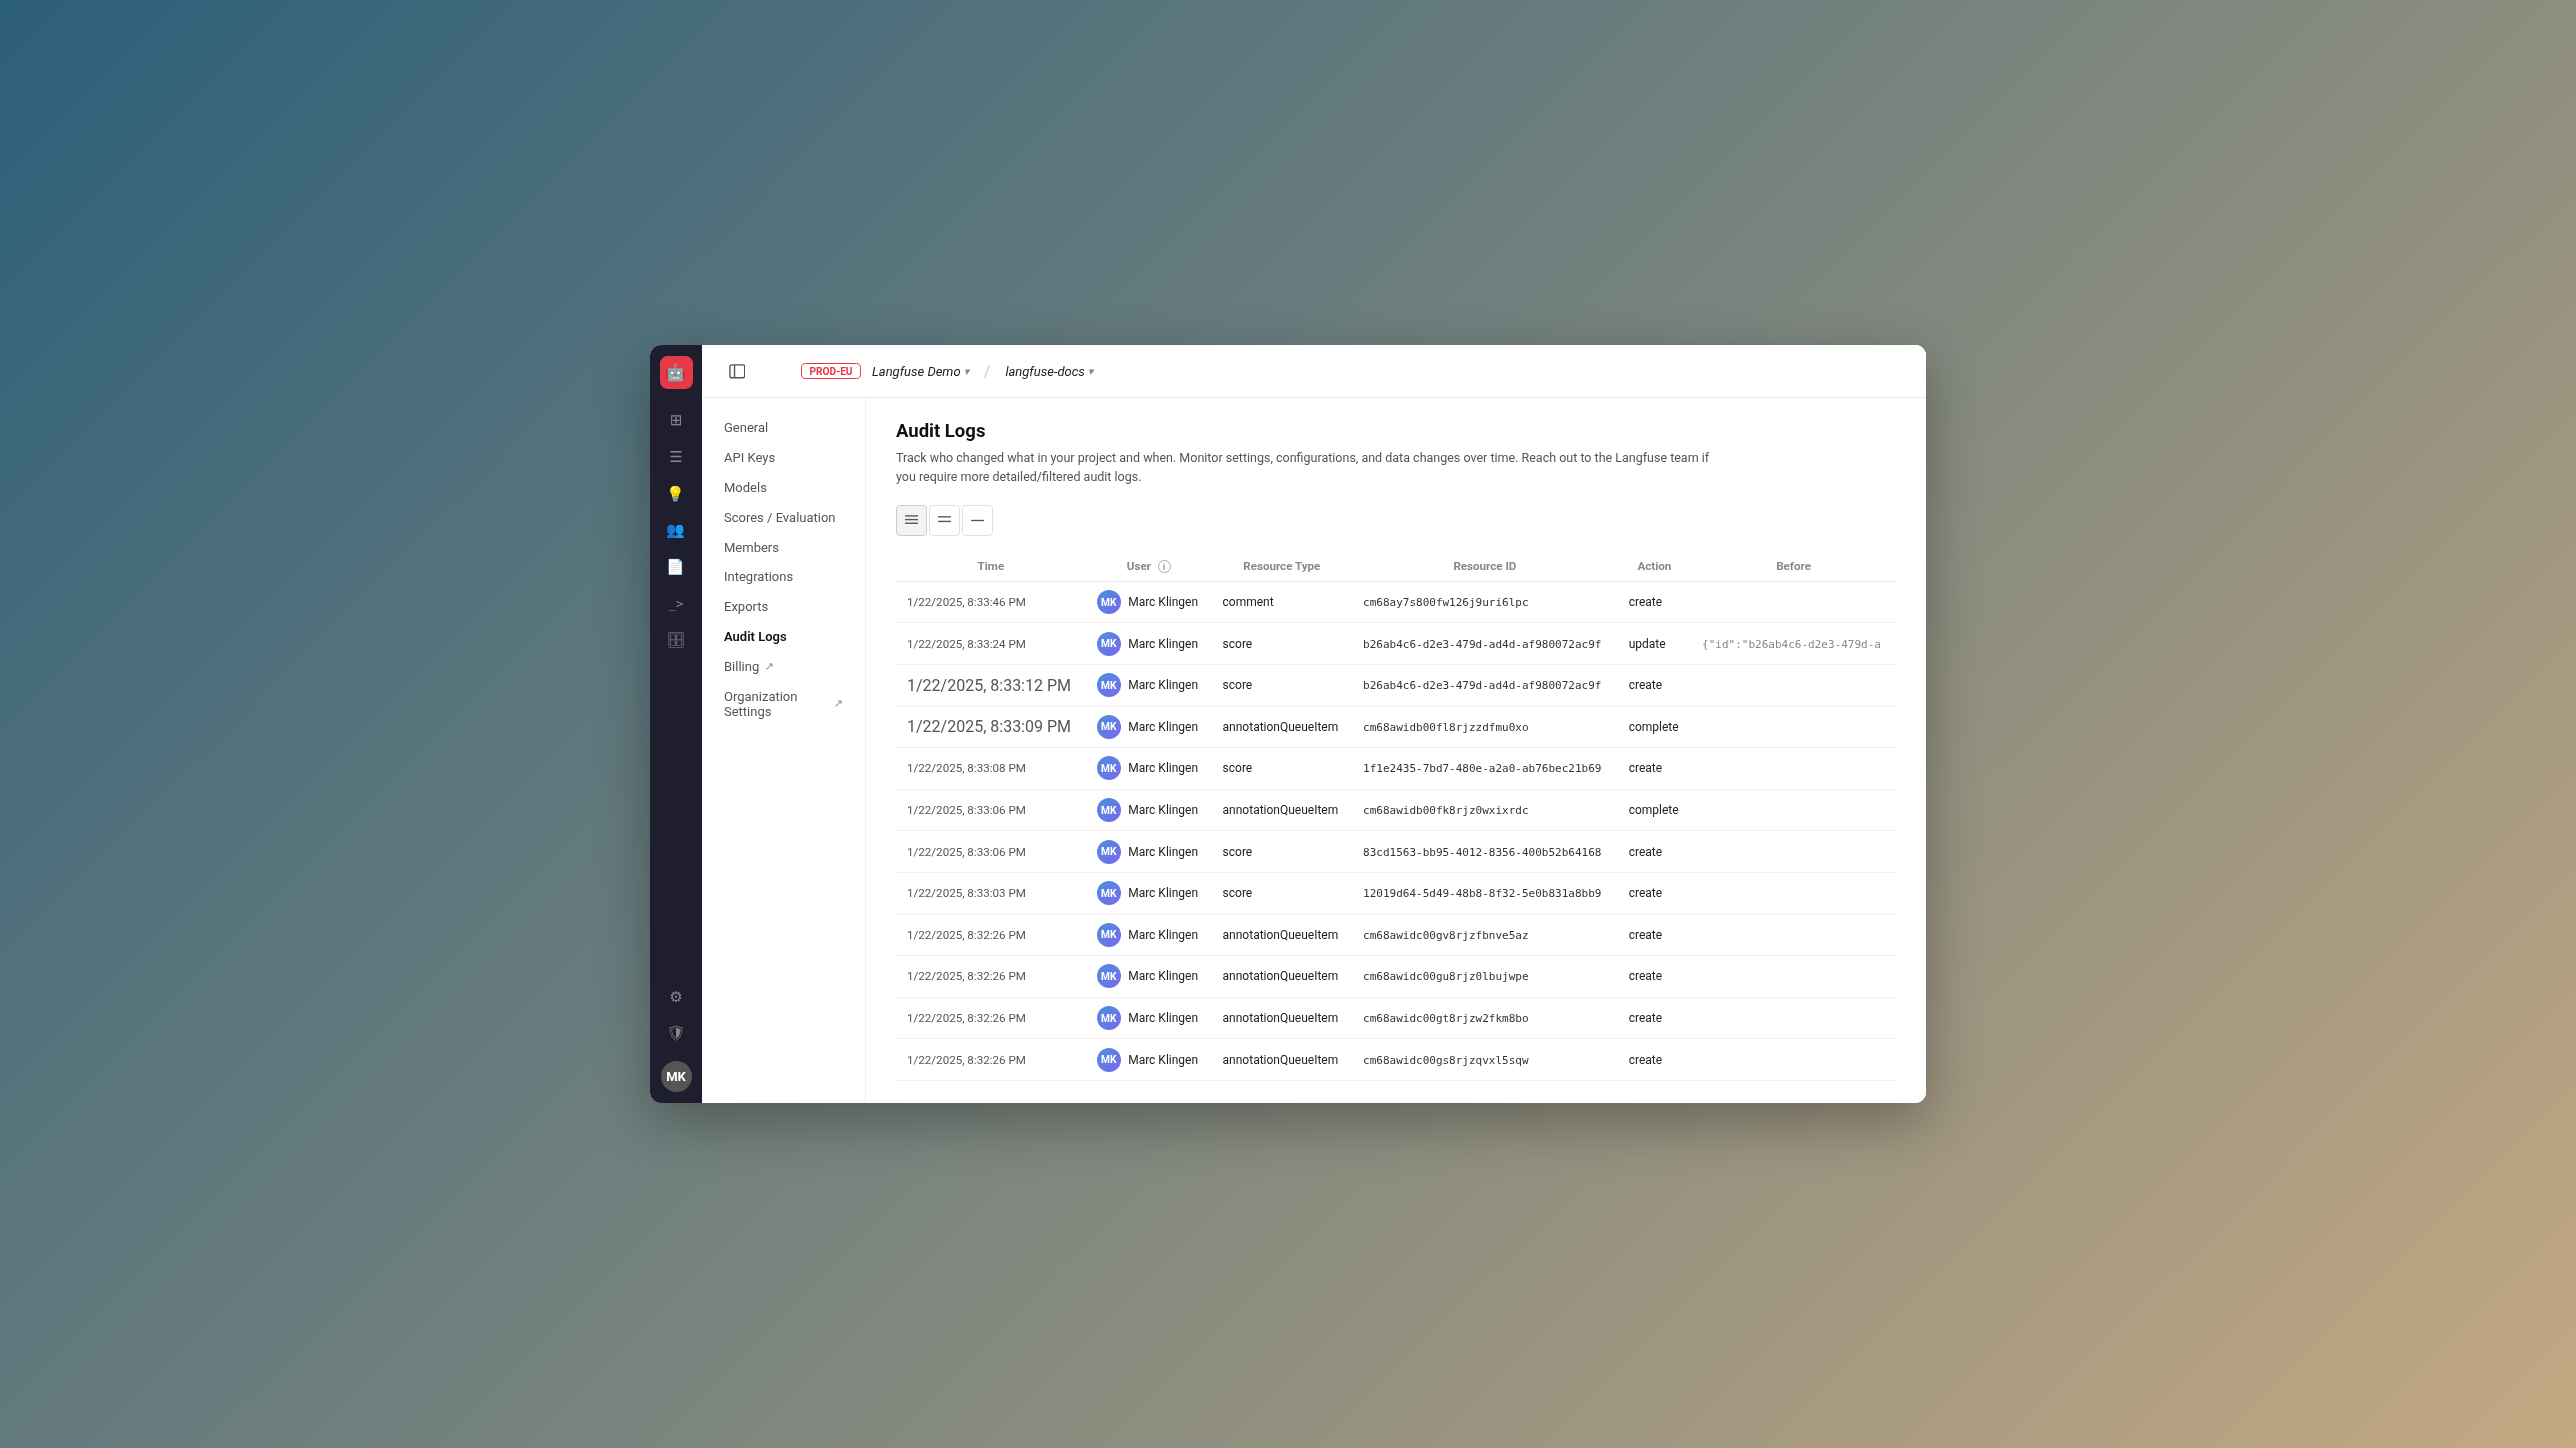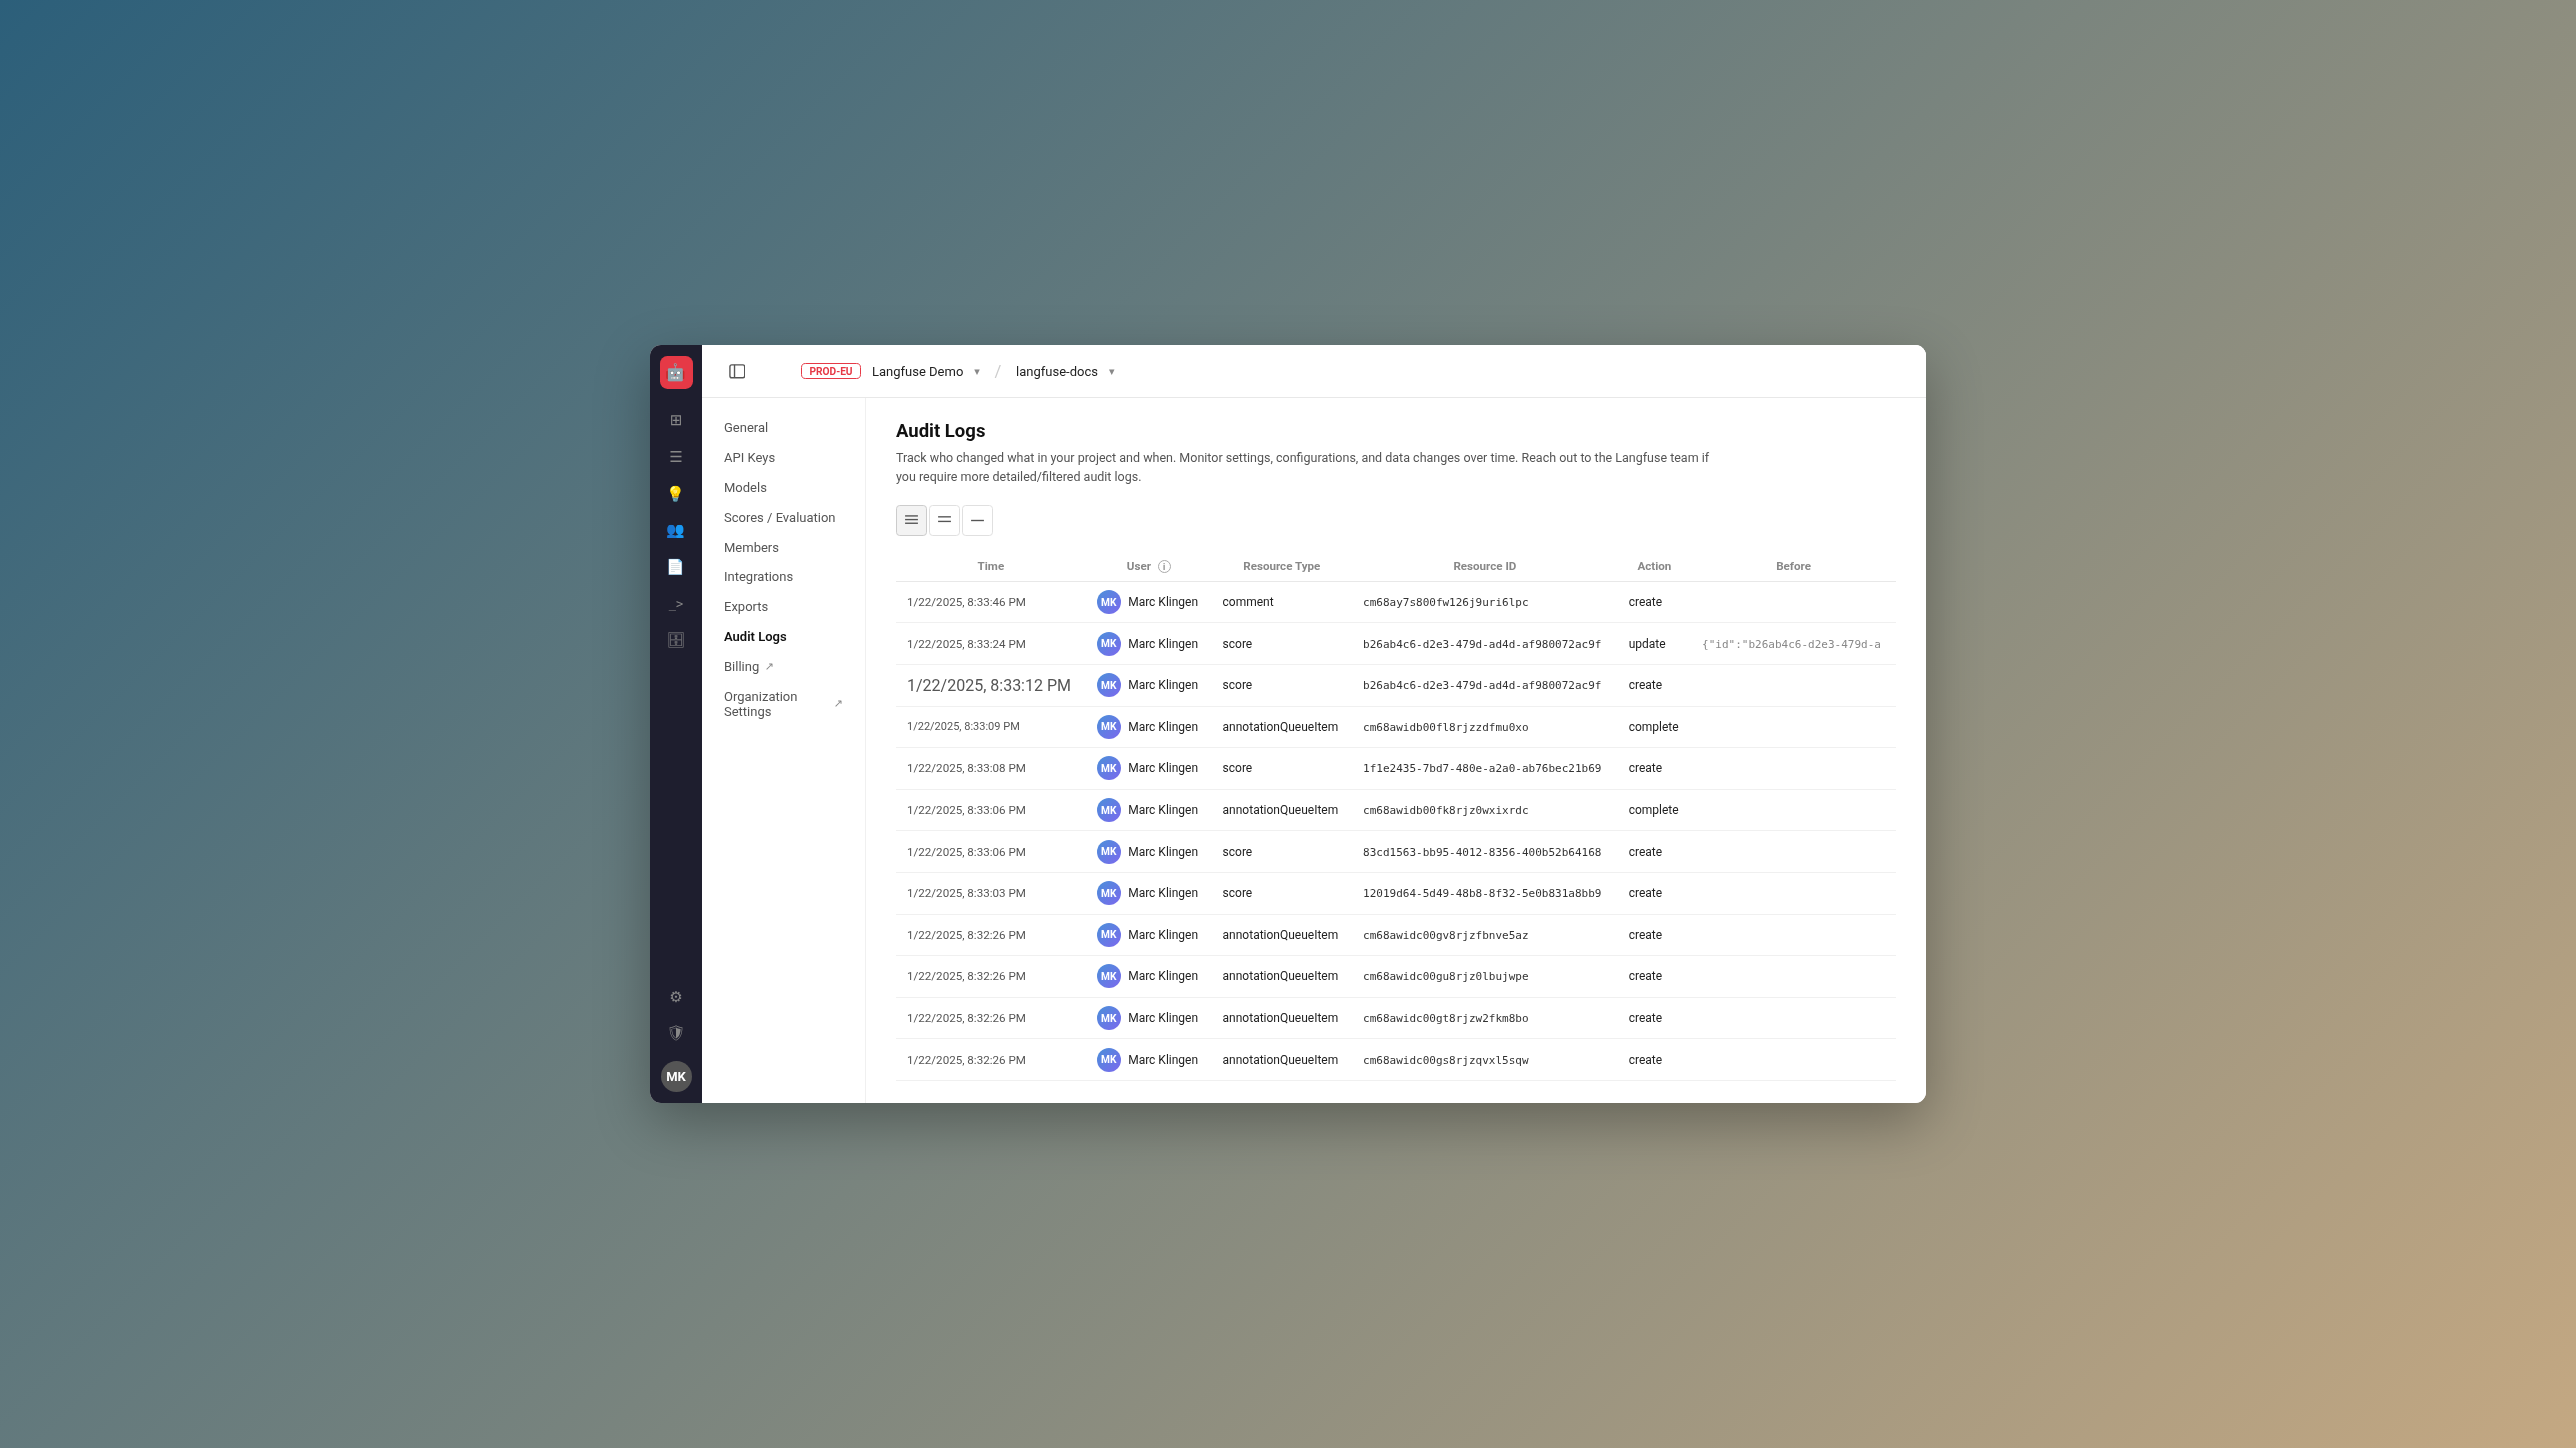--- a/index.html
+++ b/index.html
@@ -106,24 +106,25 @@
       font-size: 10.2px;
       font-weight: 700;
       padding: 1.8px 7.4px;
       border-radius: 4.6px;
       margin-left: 40px;
     }
     .header-separator { color: #ccc; font-size: 16.6px; margin: 0 3.7px; }
     .header-dropdown {
       display: flex;
       align-items: center;
-      gap: 11px;
+      gap: 3px;
       font-size: 13px;
       color: #222;
       cursor: pointer;
+      font-style: italic;
     }
     .header-dropdown .chevron { color: #888; font-size: 11px; }
     .page-title {
       font-size: 20.3px;
       font-weight: 700;
       color: #111;
       padding: 15px 22px 7.4px 22px;
     }
     
     .content-layout {
@@ -415,21 +416,21 @@
                     <div class="user-avatar">MK</div>
                     <span>Marc Klingen</span>
                   </div>
                 </td>
                 <td>score</td>
                 <td><span class="resource-id">b26ab4c6-d2e3-479d-ad4d-af980072ac9f</span></td>
                 <td>create</td>
                 <td></td>
               </tr>
               <tr>
-                <td style="color: rgb(85, 85, 85); font-size: 11px;">1/22/2025, 8:33:09 PM</td>
+                <td style="color: rgb(85, 85, 85); font-size: 16px;">1/22/2025, 8:33:09 PM</td>
                 <td>
                   <div class="user-cell">
                     <div class="user-avatar">MK</div>
                     <span>Marc Klingen</span>
                   </div>
                 </td>
                 <td>annotationQueueItem</td>
                 <td><span class="resource-id">cm68awidb00fl8rjzzdfmu0xo</span></td>
                 <td>complete</td>
                 <td></td>

